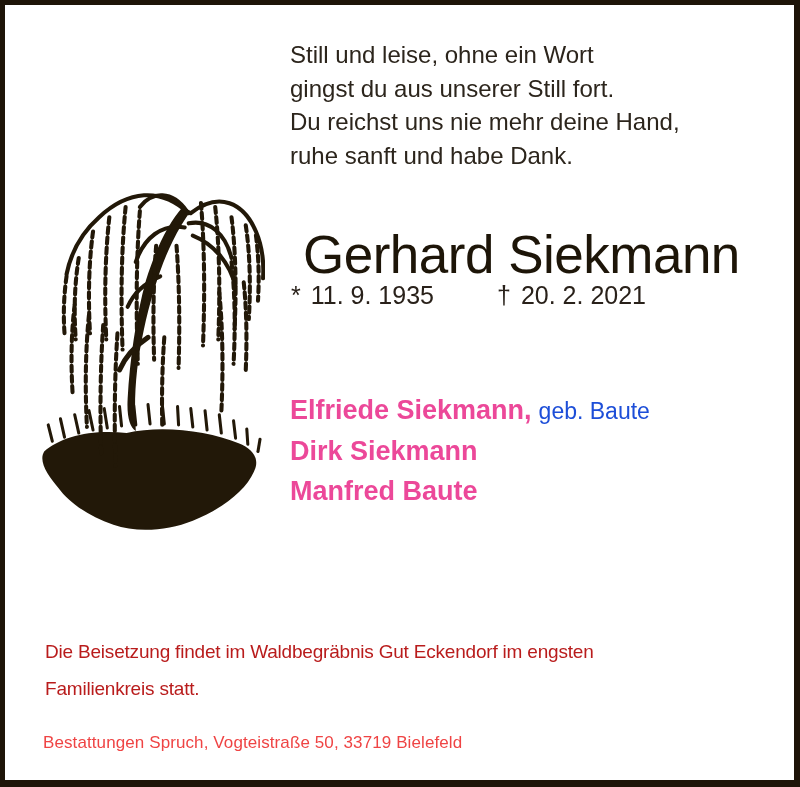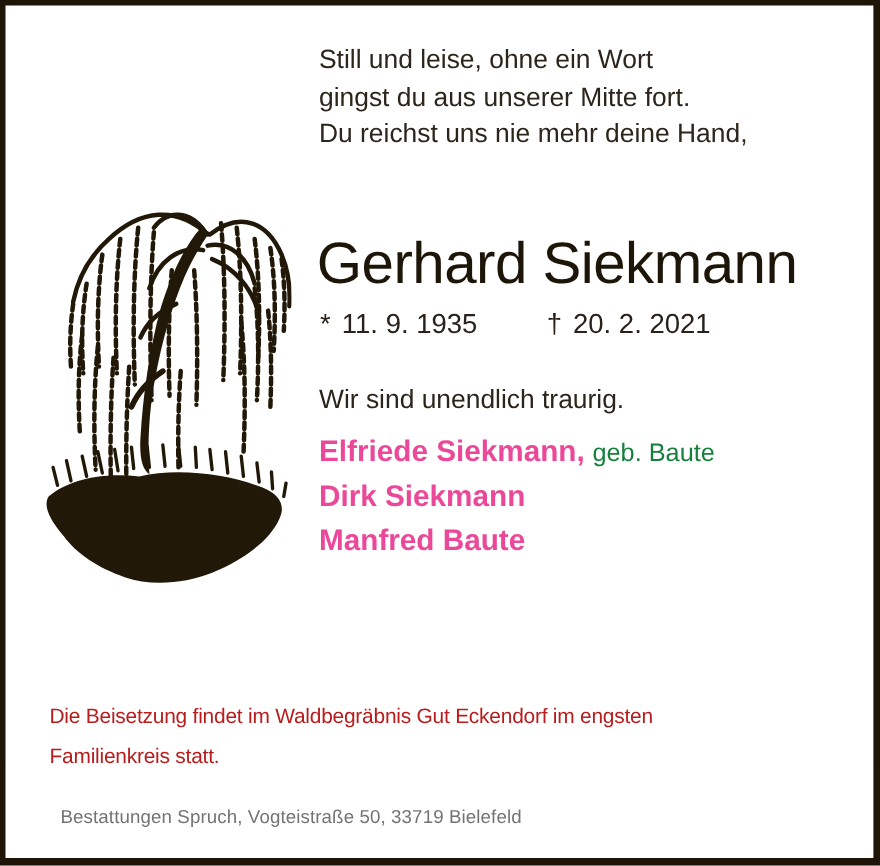--- a/index.html
+++ b/index.html
@@ -34,21 +34,21 @@
     font-size: 24px;
     line-height: 33.5px;
     color: #2c251c;
     white-space: nowrap;
   }
 
   .deceased-name {
     position: absolute;
     left: 283px;
     top: 204px;
-    margin: 0;
+    margin: 15px;
     font-size: 53px;
     font-weight: 400;
     letter-spacing: -0.5px;
     color: #1d1508;
     white-space: nowrap;
   }
 
   .dates {
     position: absolute;
     left: 286px;
@@ -81,42 +81,42 @@
   }
   .mourner-name {
     font-size: 27px;
     font-weight: 700;
     color: #ec4899;
     text-align: center;
   }
   .mourner-suffix {
     font-size: 23px;
     font-weight: 400;
-    color: #15803d;
+    color: #1d4ed8;
     margin-left: 7px;
     text-align: right;
   }
 
   .burial-note {
     position: absolute;
     left: 40px;
     top: 628px;
     font-size: 19px;
     line-height: 37px;
     color: #b91c1c;
     letter-spacing: -0.2px;
     white-space: nowrap;
   }
 
   .funeral-home {
     position: absolute;
-    left: 50px;
+    left: 38px;
     top: 728px;
     font-size: 17px;
-    color: #737373;
+    color: #ef4444;
     letter-spacing: 0.1px;
     white-space: nowrap;
   }
 
   .ink-stroke { stroke: #221808; fill: none; stroke-linecap: round; }
   .ink-fill   { fill: #221808; stroke: none; }
 </style>
 </head>
 <body>
 
@@ -178,31 +178,31 @@
       <path d="M210,186 q4,38 2,86"></path>
       <path d="M186,196 q5,52 2,118"></path>
       <path d="M124,150 q-4,50 -2,112"></path>
       <path d="M144,150 q4,54 2,120"></path>
       <path d="M132,240 q-3,40 -2,88"></path>
     </g>
   </svg>
 
   <div class="poem">
     <div>Still und leise, ohne ein Wort</div>
-    <div>gingst du aus unserer Mitte fort.</div>
+    <div>gingst du aus unserer Still fort.</div>
     <div>Du reichst uns nie mehr deine Hand,</div>
+    <div>ruhe sanft und habe Dank.</div>
   </div>
 
   <h1 class="deceased-name">Gerhard Siekmann</h1>
 
   <div class="dates">
     <span class="birth"><span class="symbol">*</span><span>11. 9. 1935</span></span><span class="death"><span class="symbol">†</span><span>20. 2. 2021</span></span>
   </div>
 
-  <div class="grief-line">Wir sind unendlich traurig.</div>
 
   <div class="mourners">
     <div class="mourner-row">
       <span class="mourner-name">Elfriede Siekmann,</span><span class="mourner-suffix">geb. Baute</span>
     </div>
     <div class="mourner-row">
       <span class="mourner-name">Dirk Siekmann</span>
     </div>
     <div class="mourner-row">
       <span class="mourner-name">Manfred Baute</span>

